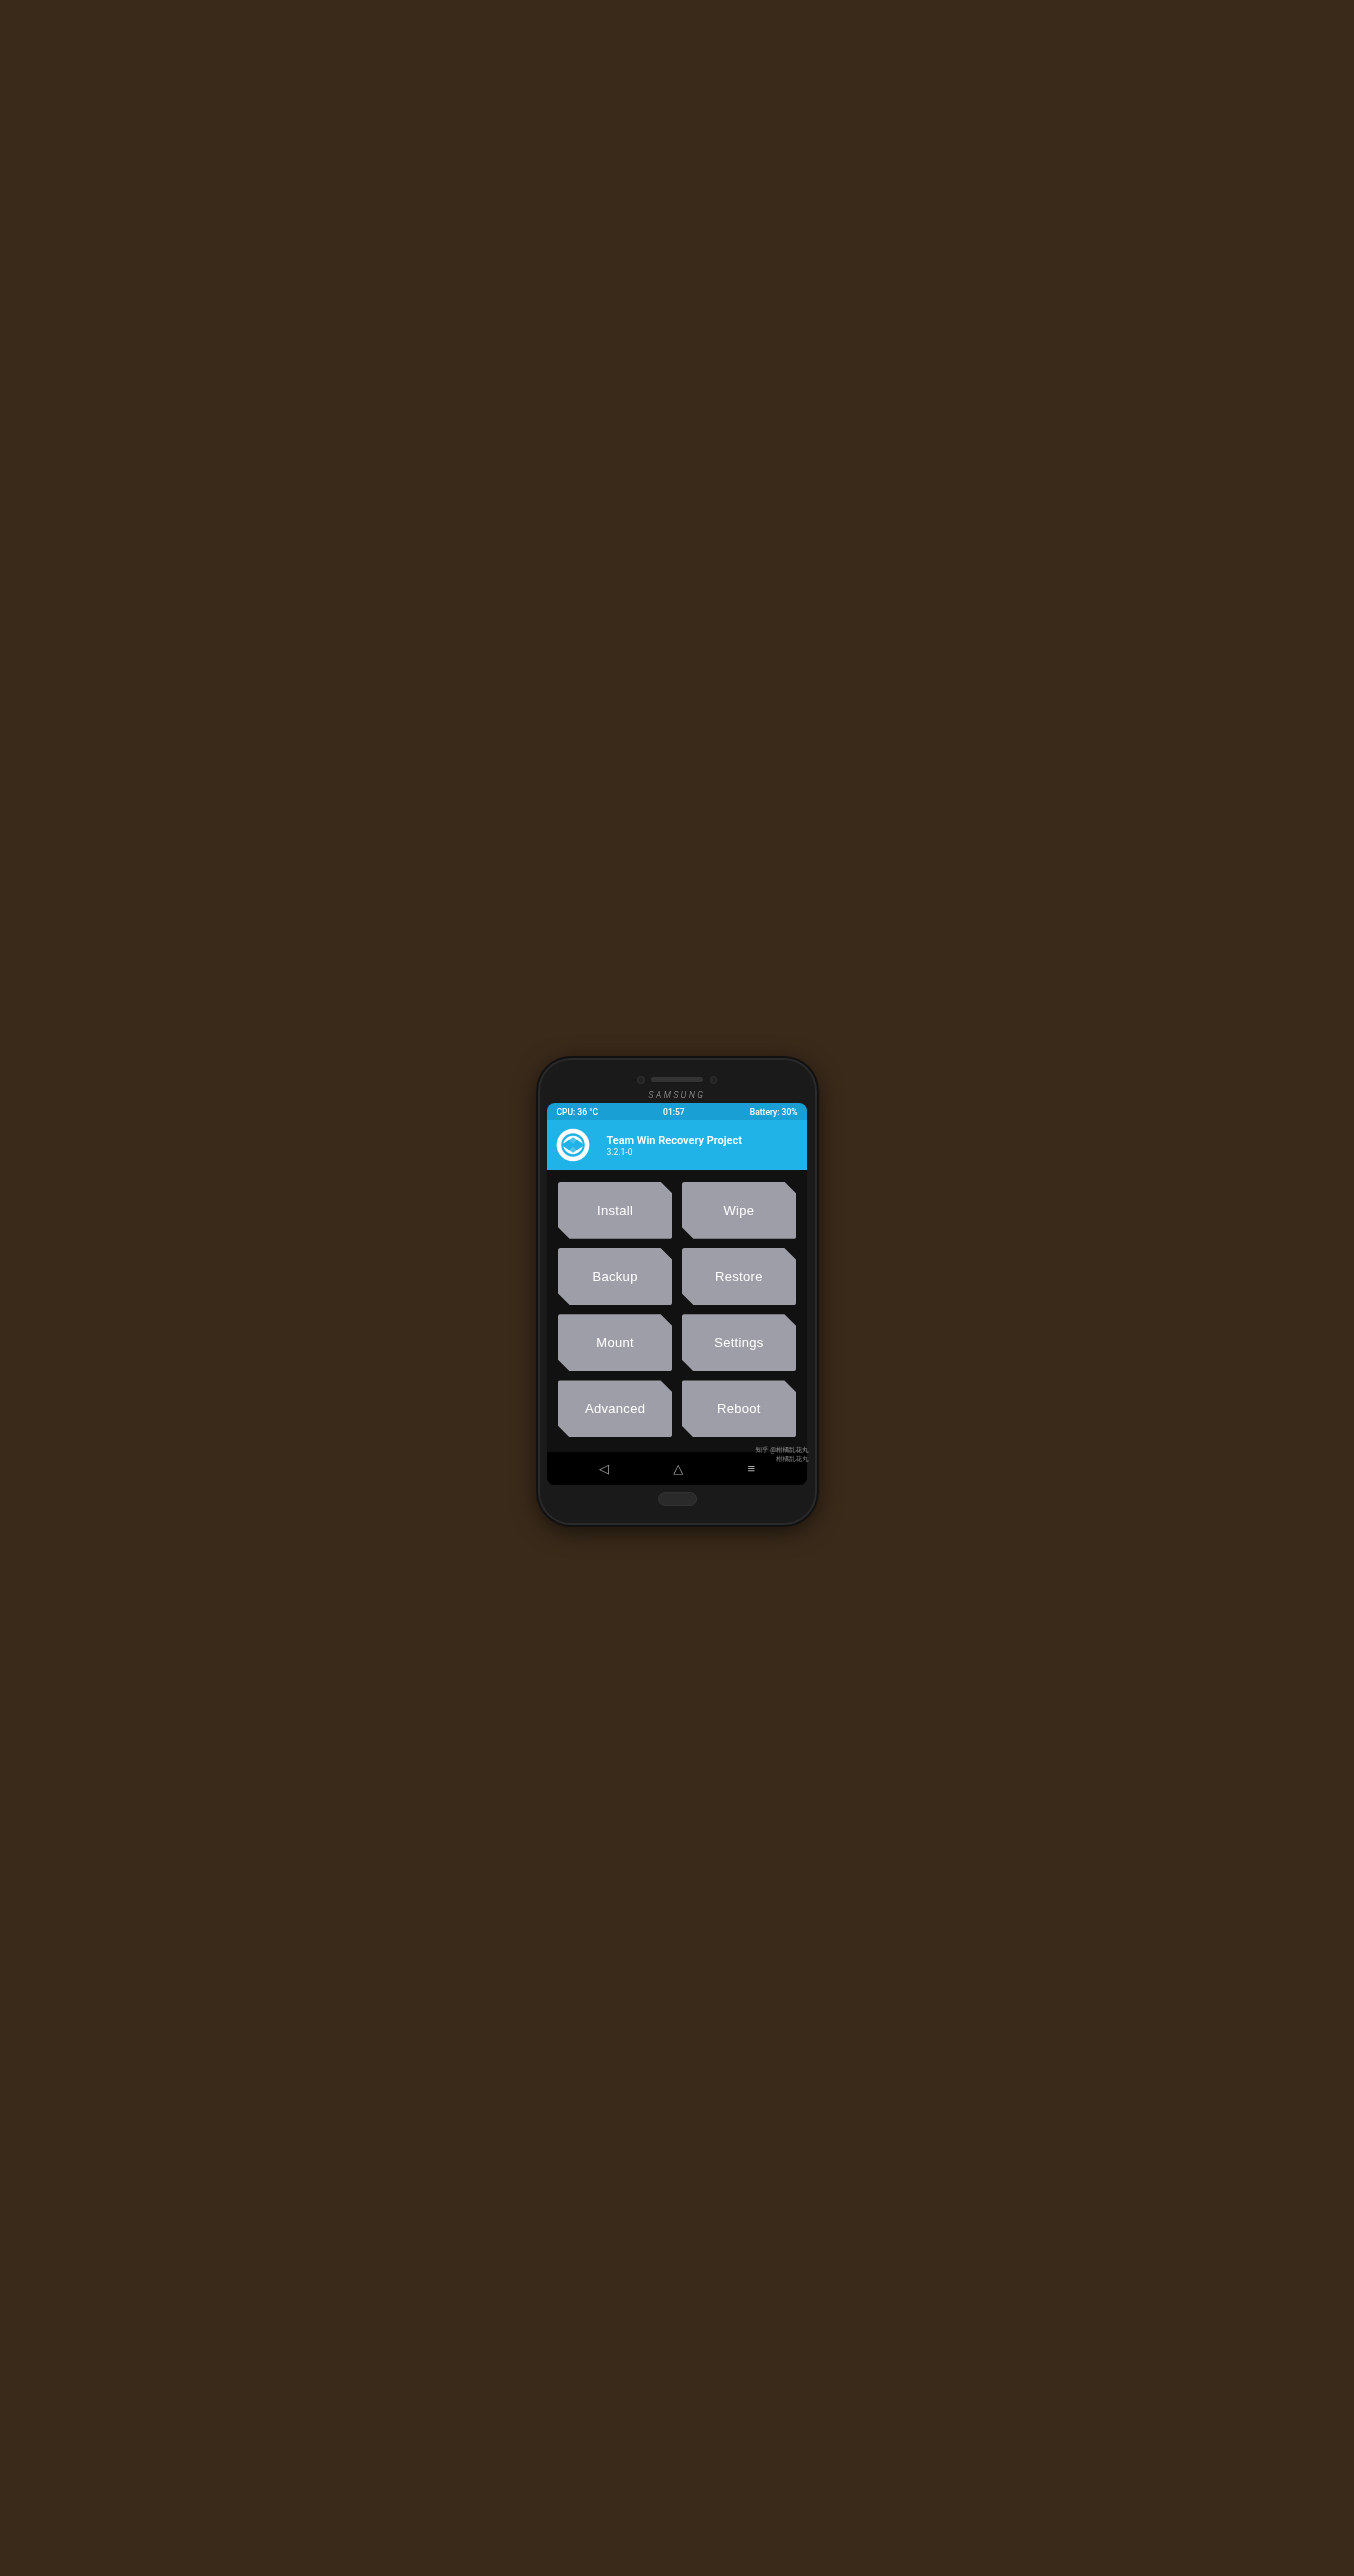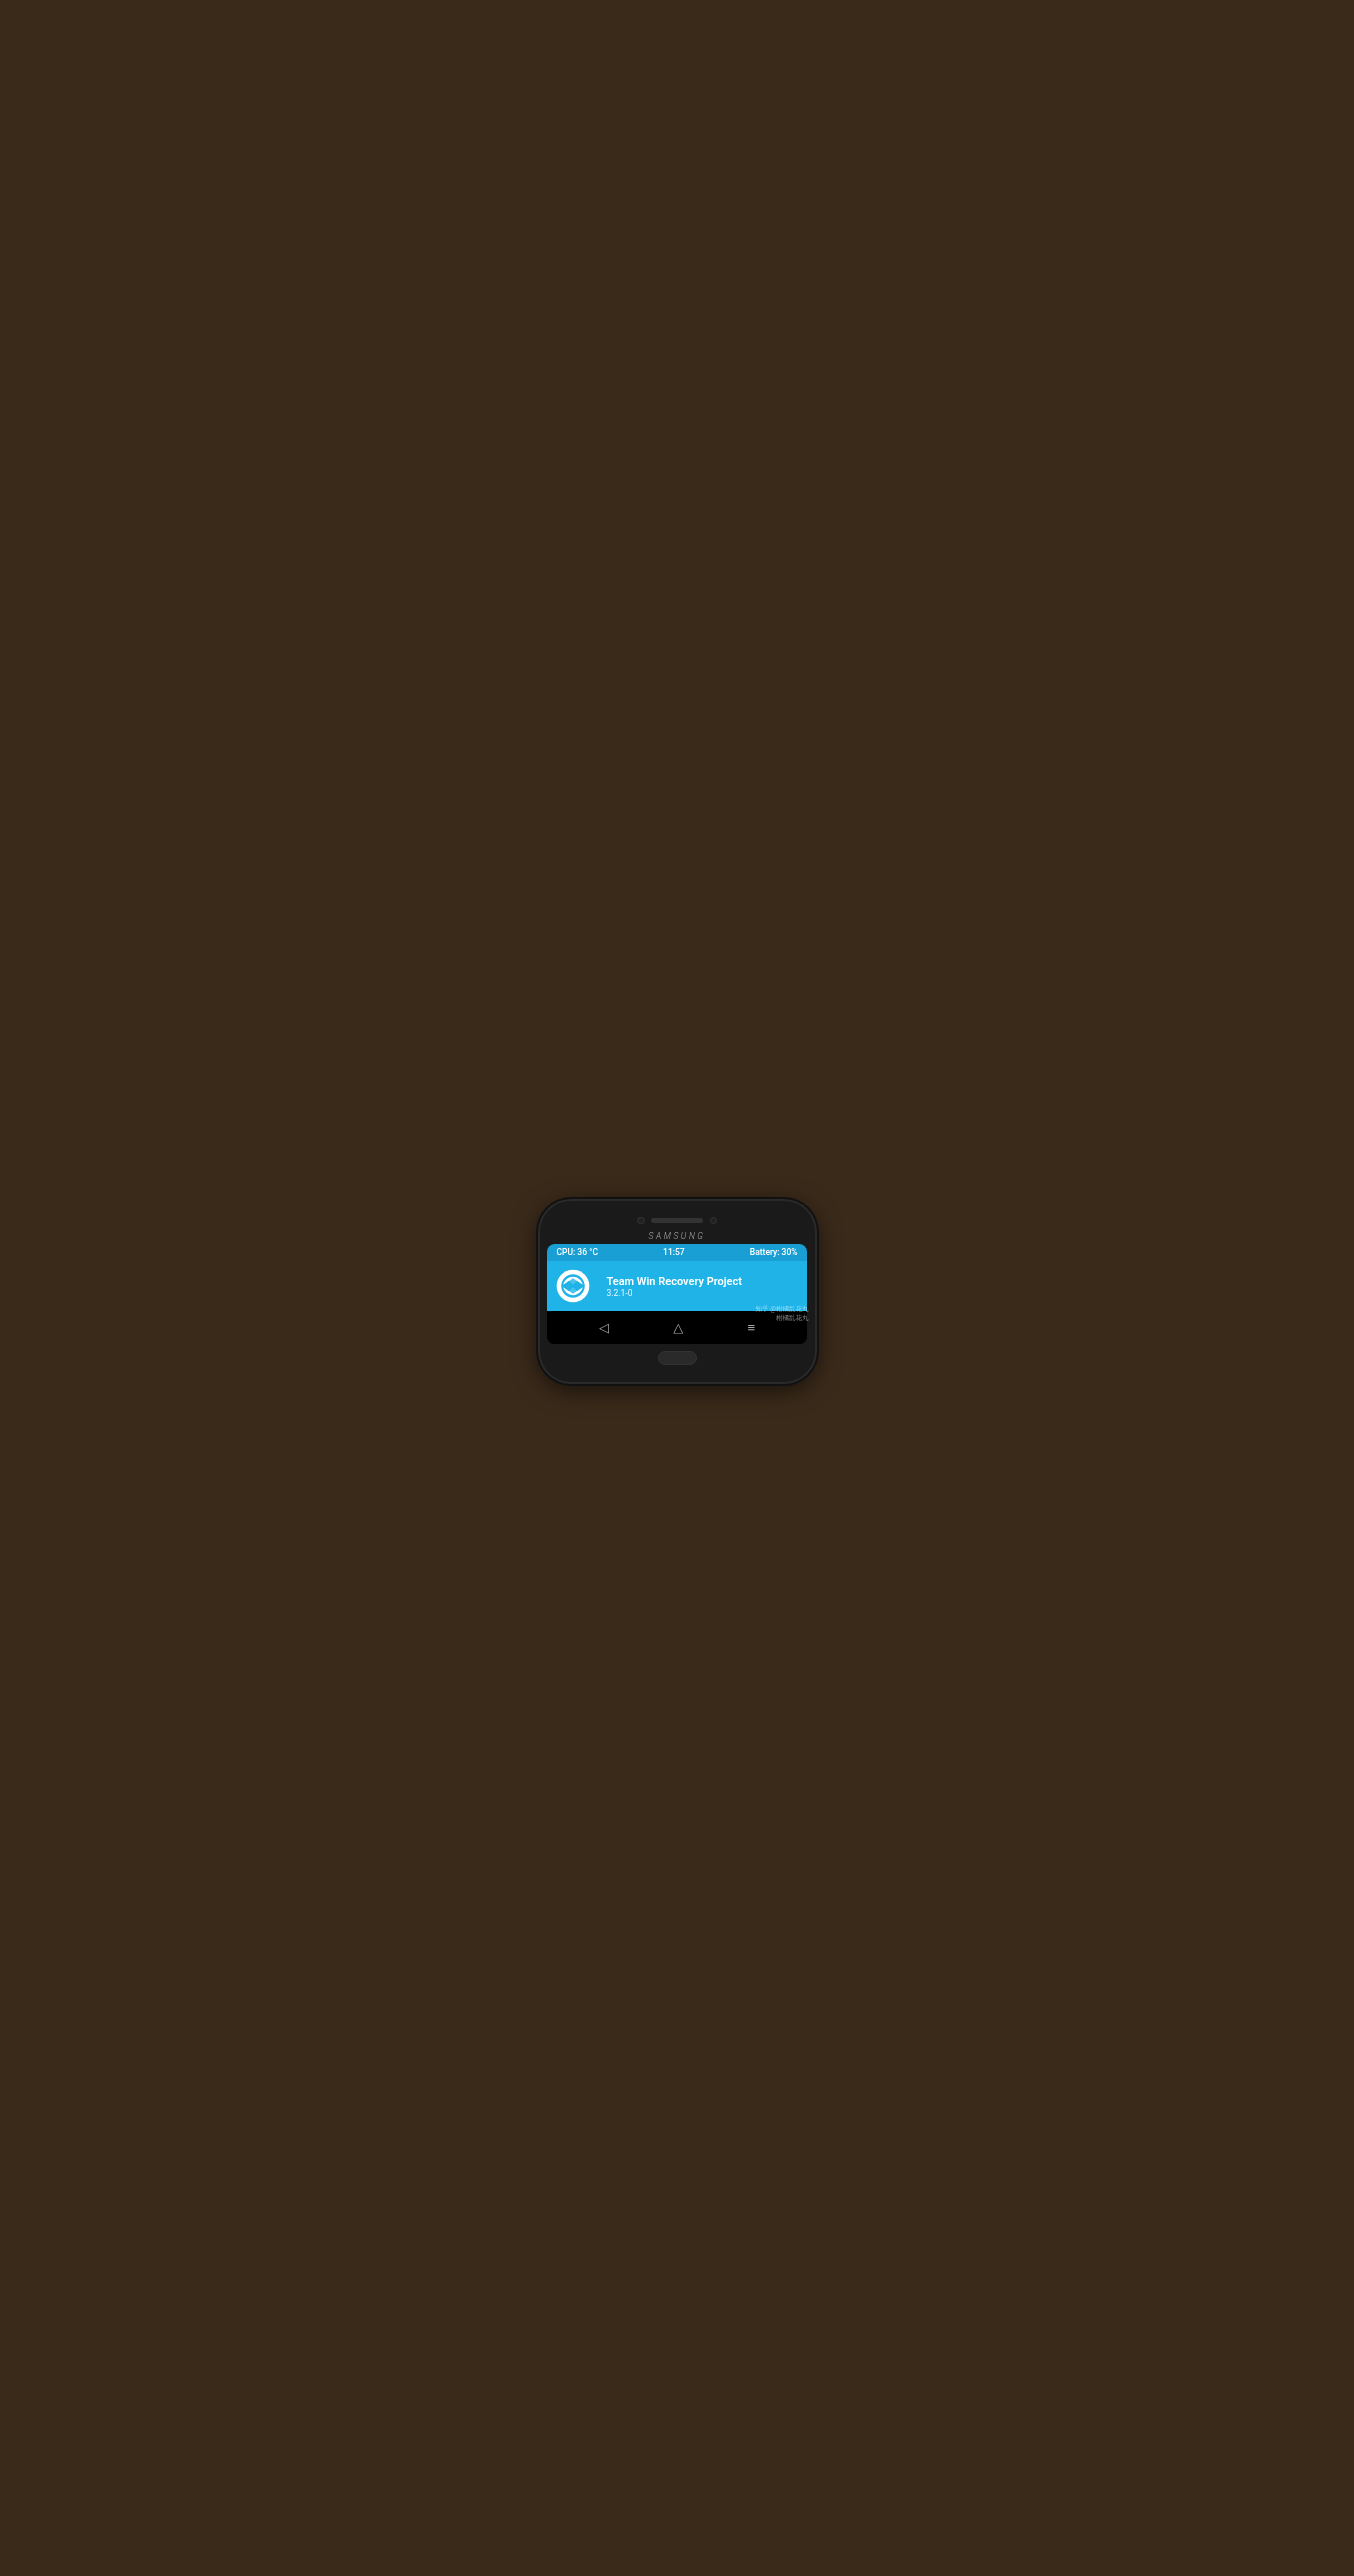--- a/index.html
+++ b/index.html
@@ -176,37 +176,49 @@
     <div class="phone-speaker"></div>
     <div class="phone-camera"></div>
   </div>
 
   <div class="samsung-logo">SAMSUNG</div>
 
   <div class="screen">
 
     <div class="status-bar">
       <span>CPU: 36 °C</span>
-      <span>11:57</span>
+      <span>01:57</span>
       <span>Battery: 30%</span>
     </div>
 
     <div class="header-bar">
       <svg class="twrp-logo" viewBox="0 0 52 52" xmlns="http://www.w3.org/2000/svg">
         <circle cx="26" cy="26" r="25" fill="white"></circle>
         <path d="M26 8 C16 8, 8 16, 8 26 C8 36, 16 44, 26 44 C36 44, 44 36, 44 26 C44 16, 36 8, 26 8 Z M26 12 C33 12, 39 17, 41 24 L32 18 L26 24 L20 18 L11 24 C13 17, 19 12, 26 12 Z M26 40 C19 40, 13 35, 11 28 L20 34 L26 28 L32 34 L41 28 C39 35, 33 40, 26 40 Z" fill="#1fb3e8"></path>
         <path d="M18 20 L26 14 L34 20 L26 26 Z" fill="#1fb3e8" opacity="0.8"></path>
         <path d="M18 32 L26 38 L34 32 L26 26 Z" fill="#1fb3e8" opacity="0.8"></path>
       </svg>
       <div class="header-text">
         <div class="header-title">Team Win Recovery Project</div>
         <div class="header-version">3.2.1-0</div>
       </div>
     </div>
 
+    <div class="main-content">
+      <div class="button-grid">
+        <button class="twrp-btn">Install</button>
+        <button class="twrp-btn">Wipe</button>
+        <button class="twrp-btn">Backup</button>
+        <button class="twrp-btn">Restore</button>
+        <button class="twrp-btn">Mount</button>
+        <button class="twrp-btn">Settings</button>
+        <button class="twrp-btn">Advanced</button>
+        <button class="twrp-btn">Reboot</button>
+      </div>
+    </div>
 
     <div class="nav-bar">
       <span class="nav-icon">◁</span>
       <span class="nav-icon">△</span>
       <span class="nav-icon">≡</span>
     </div>
   </div>
 
   <div class="phone-bottom">
     <div class="home-button"></div>

